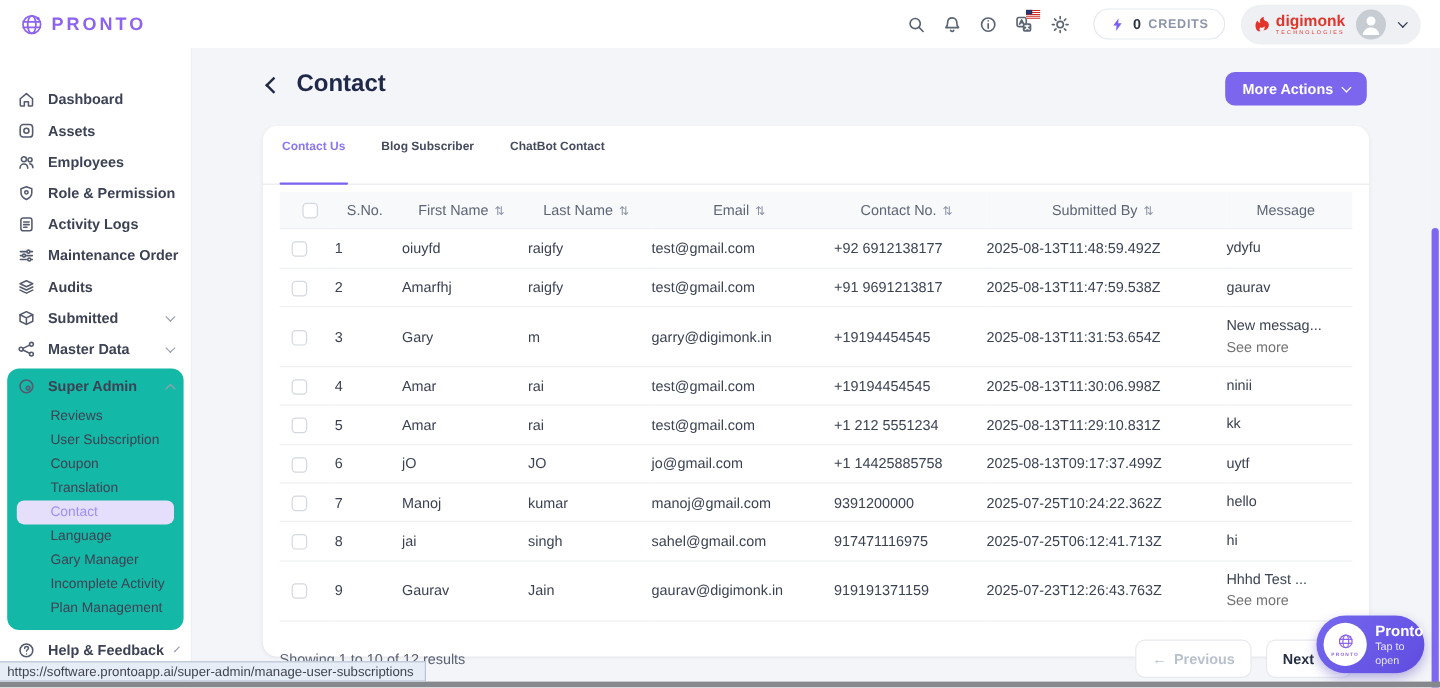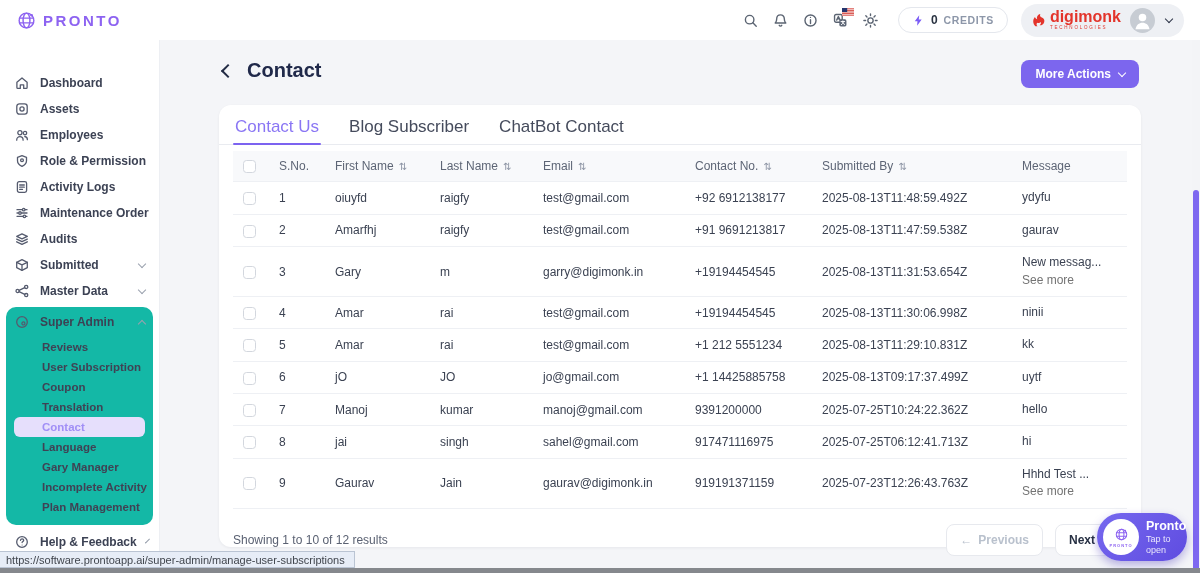--- a/index.html
+++ b/index.html
@@ -20,51 +20,51 @@
   .tool-ic svg{width:100%;height:100%}
   .flag{position:absolute;top:-4px;right:-5px;width:12px;height:8px;display:inline-flex}
   .credits-pill{display:flex;align-items:center;gap:6px;border:1px solid #e4e7ed;border-radius:16px;padding:5px 13px;background:#fff;margin-left:6px;cursor:pointer}
   .credits-pill .ic{width:13px;height:13px}
   .credits-val{font-weight:800;color:#2a3342;font-size:12px}
   .credits-lbl{font-weight:700;color:#8d97a9;font-size:10.5px;letter-spacing:.6px}
   .profile-pill{display:flex;align-items:center;gap:9px;background:#eef0f4;border-radius:18px;padding:4px 12px 4px 9px;cursor:pointer}
   .brand{display:flex;align-items:center;gap:3px}
   .brand .ic{width:17px;height:17px}
   .brand-txt{display:flex;flex-direction:column;line-height:1}
-  .brand-name{color:#e3342b;font-weight:800;font-size:16px}
+  .brand-name{color:#e3342b;font-weight:800;font-size:13px}
   .brand-sub{color:#e3342b;font-size:4.5px;letter-spacing:1.8px;margin-top:1px}
   .avatar{width:25px;height:25px;border-radius:50%;background:#c7ccd3;display:inline-flex;overflow:hidden}
   .avatar svg{width:100%;height:100%}
   .profile-chev{color:#2c3446;margin-left:2px}
   
   .sidebar{position:absolute;top:40px;left:0;width:160px;bottom:0;background:#fff;border-right:1px solid #edeff3;padding-top:30px;z-index:4}
   .nav-item{height:26px;display:flex;align-items:center;gap:10px;padding:0 14px;font-size:12px;color:#3c4254;font-weight:600;cursor:pointer;white-space:nowrap}
   .nav-item .ic{color:#555b6e}
   .nav-item .chev{margin-left:auto;color:#9aa1ae}
   .nav-section{background:#14b8a6;border-radius:10px;margin:3px 6px 4px;padding:2px 0 8px}
   .nav-section .nav-item{padding:0 8px}
   .nav-children{padding:2px 8px 0}
-  .nav-child{height:20px;display:flex;align-items:center;padding-left:28px;font-size:11.5px;color:#3f4254;font-weight:700;border-radius:6px;cursor:pointer;white-space:nowrap}
+  .nav-child{height:20px;display:flex;align-items:center;padding-left:28px;font-size:11.5px;color:#3f4254;font-weight:400;border-radius:6px;cursor:pointer;white-space:nowrap}
   .nav-child.active{background:#e6dffc;color:#a18ff6}
   
   .main{position:absolute;top:40px;left:160px;right:0;bottom:0;background:#f4f5f8}
   .page-head{position:absolute;top:19px;left:63px;display:flex;align-items:center;gap:14px}
   .back-btn{width:10px;height:10px;border-left:2.2px solid #222b45;border-bottom:2.2px solid #222b45;transform:rotate(45deg);cursor:pointer}
   .page-title{font-size:20px;font-weight:800;color:#20294a}
   .more-actions{position:absolute;top:20px;right:61px;height:28px;display:flex;align-items:center;gap:8px;background:#7c66ee;color:#fff;border:none;border-radius:8px;padding:0 14px;font-size:12px;font-weight:700;cursor:pointer;font-family:inherit}
   .more-actions .chev{border-color:#fff;border-width:1.6px}
   .card{position:absolute;left:59px;top:65px;width:922px;height:442px;background:#fff;border-radius:12px;box-shadow:0 1px 3px rgba(16,24,40,.06)}
   .tabs{display:flex;gap:26px;padding:0 14px;border-bottom:1px solid #e9ebf0}
-  .tab{position:relative;padding:12px 2px 7px;font-size:17px;font-weight:400;color:#454b5c;cursor:pointer}
+  .tab{position:relative;padding:12px 2px 25px;font-size:10px;font-weight:700;color:#454b5c;cursor:pointer}
   .tab.active{color:#8a76f4}
   .tab.active::after{content:"";position:absolute;left:0;right:0;bottom:-1px;height:2px;background:#7c63f0;border-radius:2px}
   .table-wrap{padding:6px 14px 0}
   table{width:100%;border-collapse:collapse;table-layout:fixed;font-size:12px}
   thead tr{background:#f8f9fb}
-  th{font-weight:500;color:#5d6575;text-align:left;padding:8px 6px 8px 0}
+  th{font-weight:500;color:#5d6575;text-align:center;padding:8px 6px 8px 0}
   td{padding:7px 6px 7px 0;color:#3b4252;border-top:1px solid #eef0f4;vertical-align:middle}
   tbody tr:last-child td{border-bottom:1px solid #eef0f4}
   .cb-cell{padding-left:10px}
   .cb{display:inline-block;width:13px;height:13px;border:1.5px solid #d3d7de;border-radius:3.5px;background:#fff;cursor:pointer;vertical-align:middle}
   .sort{font-size:10px;color:#8a92a2;margin-left:5px;cursor:pointer}
   .msg-line{line-height:1.45}
   .see-more{color:#737373;cursor:pointer;line-height:1.45}
   .card-foot{display:flex;align-items:center;justify-content:space-between;padding:15px 14px 0}
   .foot-summary{color:#5a6172}
   .foot-btns{display:flex;gap:12px}

